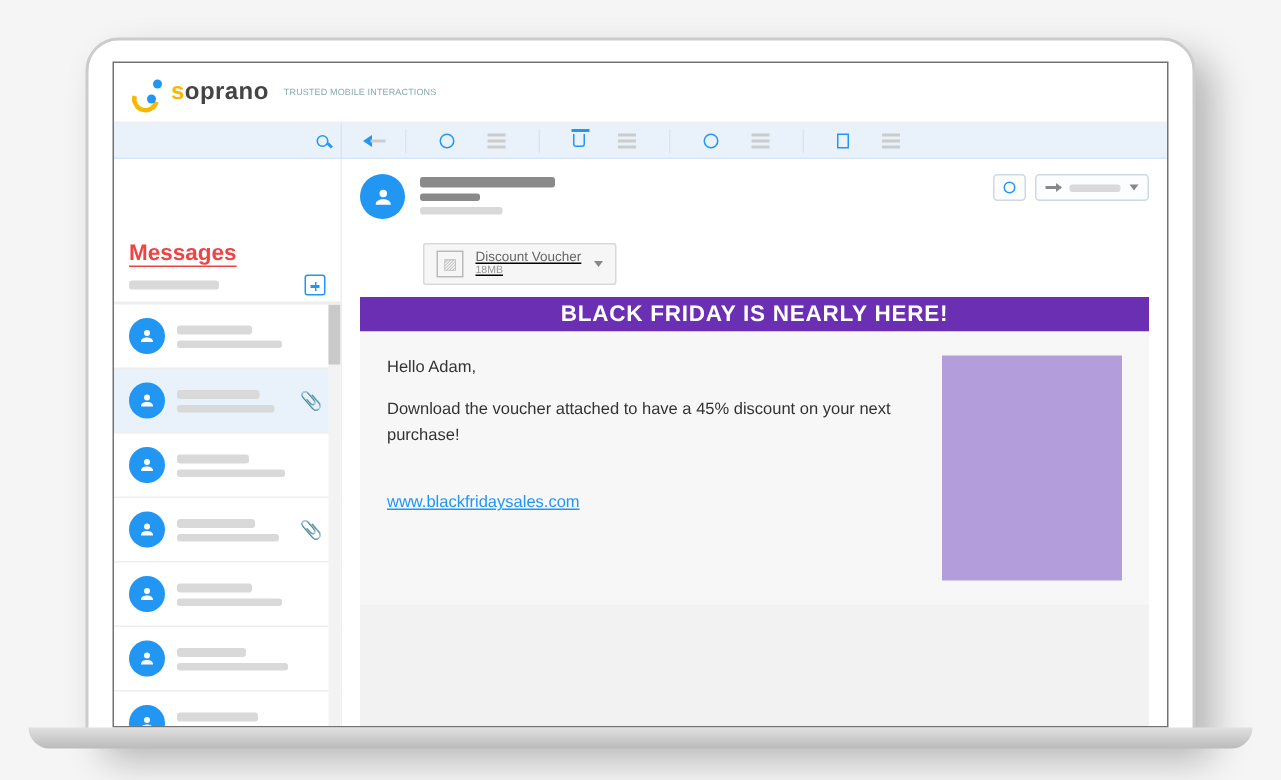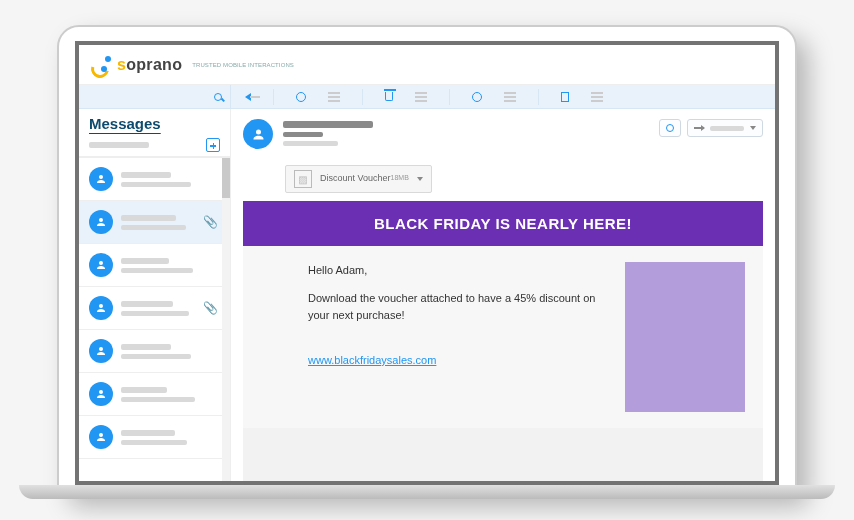--- a/index.html
+++ b/index.html
@@ -19,21 +19,21 @@
     box-shadow: 12px 12px 24px rgba(0,0,0,.25);
     padding: 14px 16px 8px 16px;
     display: flex; flex-direction: column;
     position: relative;
   }
   .laptop::after{
     content:""; position:absolute; left:-40px; right:-40px; bottom:-6px; height:14px;
     background:linear-gradient(#e0e0e0,#bbb);
     border-radius:0 0 18px 18px;
   }
-  .screen { flex:1; border:4px solid #737373; background:#fff; display:flex; flex-direction:column; overflow:hidden; }
+  .screen { flex:1; border:1px solid #737373; background:#fff; display:flex; flex-direction:column; overflow:hidden; }
 
   
   .hdr { height:40px; display:flex; align-items:center; padding:0 10px; border-bottom:1px solid #eee; }
   .logo { display:flex; align-items:center; gap:6px; }
   .logo-mark {
     width:22px; height:22px; position:relative;
   }
   .logo-mark::before{content:"";position:absolute;left:2px;top:6px;width:12px;height:12px;border:3px solid #f6b800;border-radius:50%;border-top-color:transparent;border-right-color:transparent;transform:rotate(-30deg);}
   .logo-mark::after{content:"";position:absolute;right:0;top:2px;width:6px;height:6px;background:#2196f3;border-radius:50%;box-shadow:-4px 10px 0 0 #2196f3;}
   .logo-text{font-size:16px;font-weight:700;color:#444;letter-spacing:.3px;}
@@ -53,21 +53,21 @@
   .ico.trash{width:8px;height:9px;border:1.5px solid #2196f3;border-top:none;border-radius:0 0 2px 2px;}
   .ico.trash::before{content:"";position:absolute;left:-2px;top:-3px;width:12px;height:1.5px;background:#2196f3;}
   .ico.doc{width:8px;height:10px;border:1.5px solid #2196f3;}
   .ico.bars{width:12px;height:2px;background:#ccc;box-shadow:0 4px 0 #ccc,0 -4px 0 #ccc;}
   .sep{width:1px;height:16px;background:#d7e6f4;}
 
   
   .main{flex:1;display:flex;overflow:hidden;}
   .sidebar{width:152px;border-right:1px solid #eee;display:flex;flex-direction:column;}
   .sb-head{padding:6px 10px 4px;border-bottom:1px solid #eee;}
-  .sb-title{color:#0c4a6e;font-size:15px;font-weight:700;text-decoration:underline;text-underline-offset:4px;}
+  .sb-title{color:#ef4444;font-size:15px;font-weight:700;text-decoration:underline;text-underline-offset:4px;margin-top:48px;}
   .sb-sub{display:flex;align-items:center;justify-content:space-between;margin-top:6px;}
   .ph{background:#d9d9d9;border-radius:2px;}
   .ph.dk{background:#8a8a8a;}
   .sb-list{flex:1;overflow-y:hidden;position:relative;border-top:1px solid #eee;}
   .sb-list::after{content:"";position:absolute;right:0;top:0;bottom:0;width:8px;background:#f3f3f3;}
   .sb-list::before{content:"";position:absolute;right:0;top:0;width:8px;height:40px;background:#c9c9c9;z-index:2;}
   .row{display:flex;align-items:center;gap:8px;height:43px;padding:0 10px;border-bottom:1px solid #eee;position:relative;}
   .row.sel{background:#e9f2fb;}
   .avatar{width:24px;height:24px;border-radius:50%;background:#2196f3;display:flex;align-items:center;justify-content:center;}
   .avatar svg{width:12px;height:12px;fill:#fff;}
@@ -79,29 +79,29 @@
   .pane-hdr{display:flex;align-items:flex-start;padding:10px 12px;gap:10px;}
   .actions{margin-left:auto;display:flex;gap:6px;}
   .pill{border:1px solid #d0d8e2;border-radius:3px;height:18px;display:flex;align-items:center;padding:0 6px;gap:6px;background:#fcfdff;}
   .chev{width:0;height:0;border-left:3px solid transparent;border-right:3px solid transparent;border-top:4px solid #888;}
   .arrow-r{width:10px;height:1.5px;background:#888;position:relative;}
   .arrow-r::after{content:"";position:absolute;right:-1px;top:-2.5px;width:0;height:0;border-top:3px solid transparent;border-bottom:3px solid transparent;border-left:4px solid #888;}
 
   .attach{margin:6px 0 8px 54px;}
   .attach-card{display:inline-flex;align-items:center;gap:8px;border:1px solid #d9d9d9;background:#f6f6f6;padding:4px 8px;border-radius:2px;}
   .attach-ico{width:18px;height:18px;border:1px solid #bbb;display:flex;align-items:center;justify-content:center;color:#bbb;font-size:10px;}
-  .attach-txt{display:flex;flex-direction:row;line-height:1.1;}
+  .attach-txt{display:flex;flex-direction:column;line-height:1.1;text-decoration:underline;}
   .attach-name{font-size:9px;color:#666;}
   .attach-size{font-size:7px;color:#999;}
 
   .mail{flex:1;background:#f2f2f2;margin:0 12px 0 12px;display:flex;flex-direction:column;}
-  .banner{background:#6b2fb3;color:#fff;font-weight:800;text-align:center;padding:14px 6px;font-size:15px;letter-spacing:.5px;}
+  .banner{background:#6b2fb3;color:#fff;font-weight:800;text-align:center;padding:3px 6px;font-size:15px;letter-spacing:.5px;}
   .body{padding:16px 18px;display:flex;gap:16px;align-items:flex-start;background:#f7f7f7;}
   .body-text{flex:1;color:#333;font-size:11px;line-height:1.6;}
-  .body-text p{margin-bottom:10px;margin-left:47px;}
+  .body-text p{margin-bottom:10px;}
   .body-text a{color:#2196f3;}
   .side-img{width:120px;height:150px;background:#b39ddb;}
 
 </style>
 </head>
 <body>
 
 <div class="laptop">
  <div class="screen">
 

